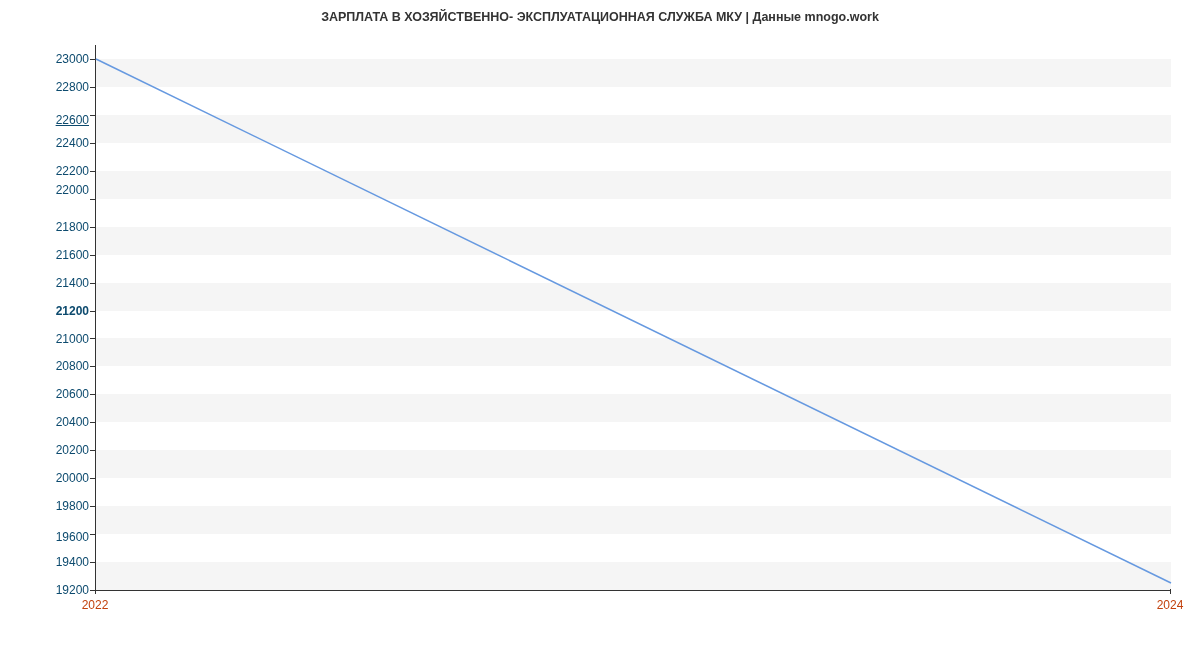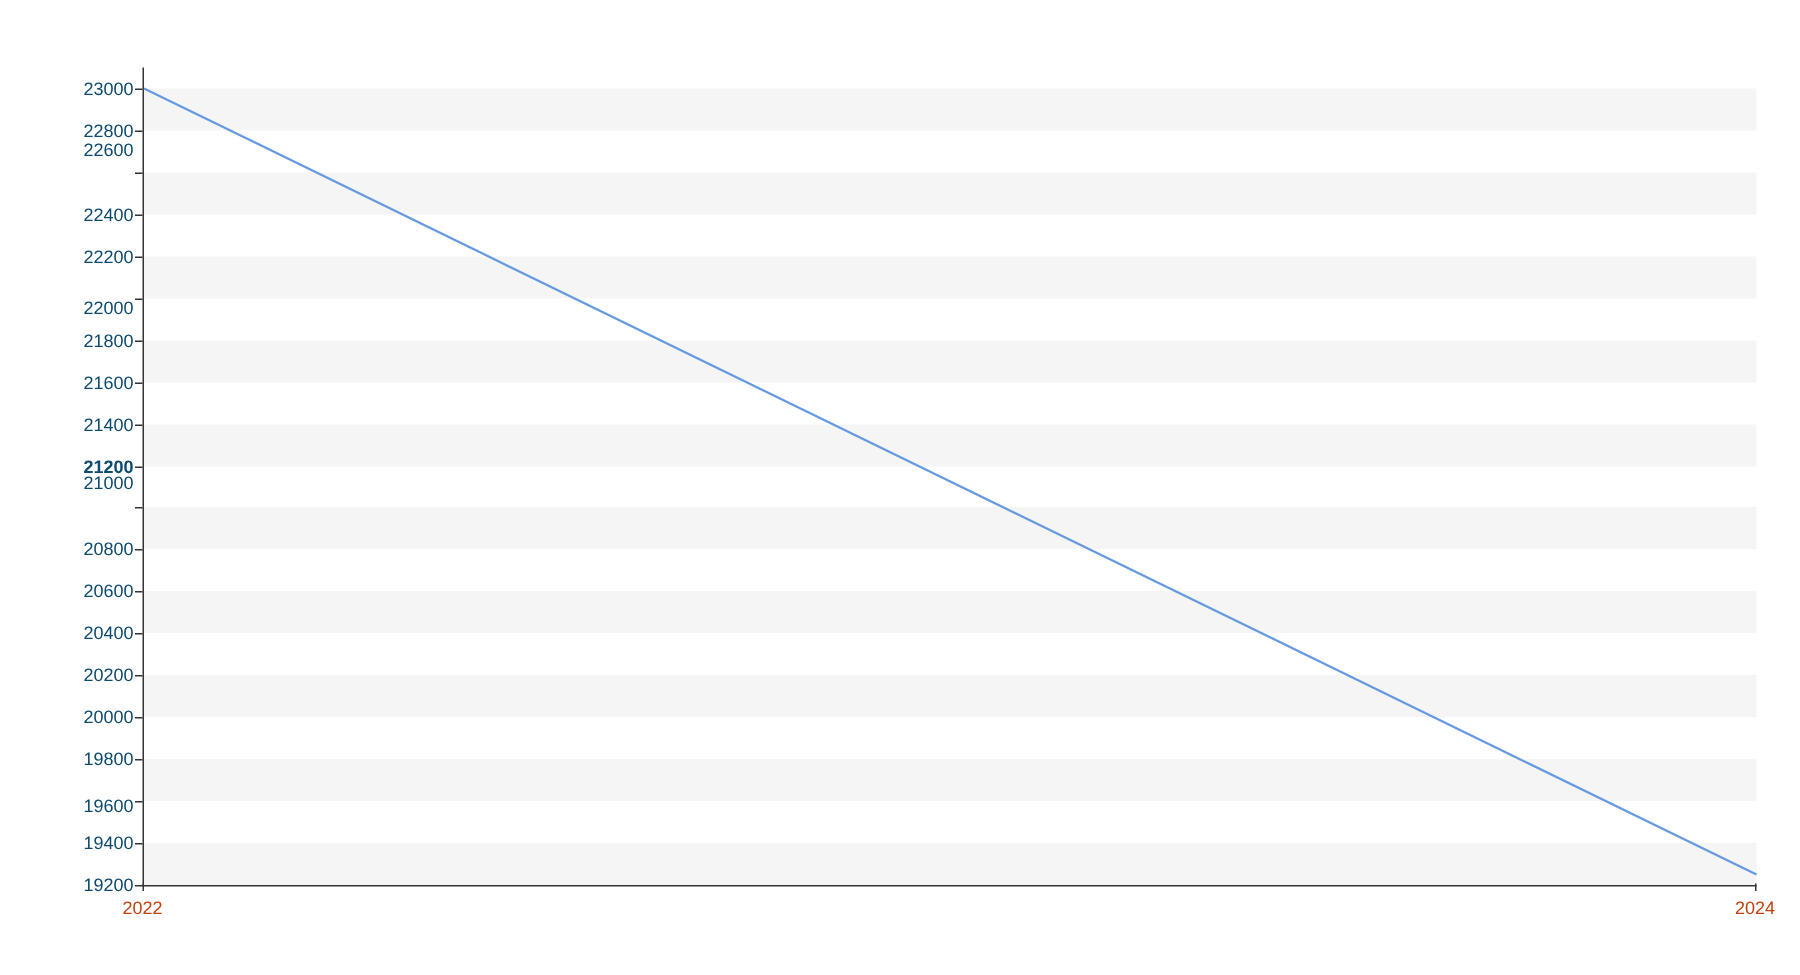--- a/index.html
+++ b/index.html
@@ -76,20 +76,21 @@
   top: 0;
   width: 100%;
   height: 100%;
   overflow: visible;
 }
 </style>
 </head>
 <body>
 
 <div class="chart-wrap">
+  <div class="title">ЗАРПЛАТА В ХОЗЯЙСТВЕННО- ЭКСПЛУАТАЦИОННАЯ СЛУЖБА МКУ | Данные mnogo.work</div>
 
   <div class="plot" id="plot">
       <div class="grid-band" style="top: 13.9744px; height: 27.9487px;"></div>
       <div class="grid-band" style="top: 69.8718px; height: 27.9487px;"></div>
       <div class="grid-band" style="top: 125.769px; height: 27.9487px;"></div>
       <div class="grid-band" style="top: 181.667px; height: 27.9487px;"></div>
       <div class="grid-band" style="top: 237.564px; height: 27.9487px;"></div>
       <div class="grid-band" style="top: 293.462px; height: 27.9487px;"></div>
       <div class="grid-band" style="top: 349.359px; height: 27.9487px;"></div>
       <div class="grid-band" style="top: 405.256px; height: 27.9487px;"></div>
@@ -112,37 +113,37 @@
       <div class="y-tick" style="top: 478.205px;">20000</div>
       <div class="tick-mark-y" style="top: 478.205px;"></div>
       <div class="y-tick" style="top: 450.256px;">20200</div>
       <div class="tick-mark-y" style="top: 450.256px;"></div>
       <div class="y-tick" style="top: 422.308px;">20400</div>
       <div class="tick-mark-y" style="top: 422.308px;"></div>
       <div class="y-tick" style="top: 394.359px;">20600</div>
       <div class="tick-mark-y" style="top: 394.359px;"></div>
       <div class="y-tick" style="top: 366.41px;">20800</div>
       <div class="tick-mark-y" style="top: 366.41px;"></div>
-      <div class="y-tick" style="top: 322px; margin-left: 20px;">21000</div>
+      <div class="y-tick" style="top: 339px; margin-left: 20px;">21000</div>
       <div class="tick-mark-y" style="top: 338.462px;"></div>
       <div class="y-tick" style="top: 310.513px; font-weight: bold;">21200</div>
       <div class="tick-mark-y" style="top: 310.513px;"></div>
       <div class="y-tick" style="top: 282.564px;">21400</div>
       <div class="tick-mark-y" style="top: 282.564px;"></div>
       <div class="y-tick" style="top: 254.615px;">21600</div>
       <div class="tick-mark-y" style="top: 254.615px;"></div>
       <div class="y-tick" style="top: 226.667px;">21800</div>
       <div class="tick-mark-y" style="top: 226.667px;"></div>
-      <div class="y-tick" style="top: 205px;">22000</div>
+      <div class="y-tick" style="top: 190px;">22000</div>
       <div class="tick-mark-y" style="top: 198.718px;"></div>
       <div class="y-tick" style="top: 170.769px;">22200</div>
       <div class="tick-mark-y" style="top: 170.769px;"></div>
       <div class="y-tick" style="top: 142.821px;">22400</div>
       <div class="tick-mark-y" style="top: 142.821px;"></div>
-      <div class="y-tick" style="top: 100px;">22600</div>
+      <div class="y-tick" style="top: 120px; text-decoration: underline;">22600</div>
       <div class="tick-mark-y" style="top: 114.872px;"></div>
       <div class="y-tick" style="top: 86.9231px;">22800</div>
       <div class="tick-mark-y" style="top: 86.9231px;"></div>
       <div class="y-tick" style="top: 58.9744px;">23000</div>
       <div class="tick-mark-y" style="top: 58.9744px;"></div>
     </div>
   <div id="x-ticks">
       <div class="x-tick" style="left: 95px;">2022</div>
       <div class="tick-mark-x" style="left: 95px;"></div>
       <div class="x-tick" style="left: 1170px;">2024</div>

